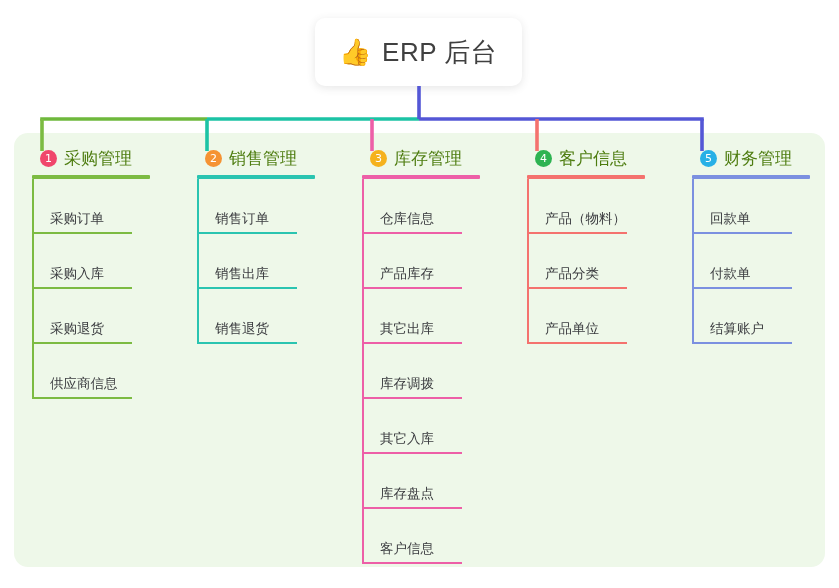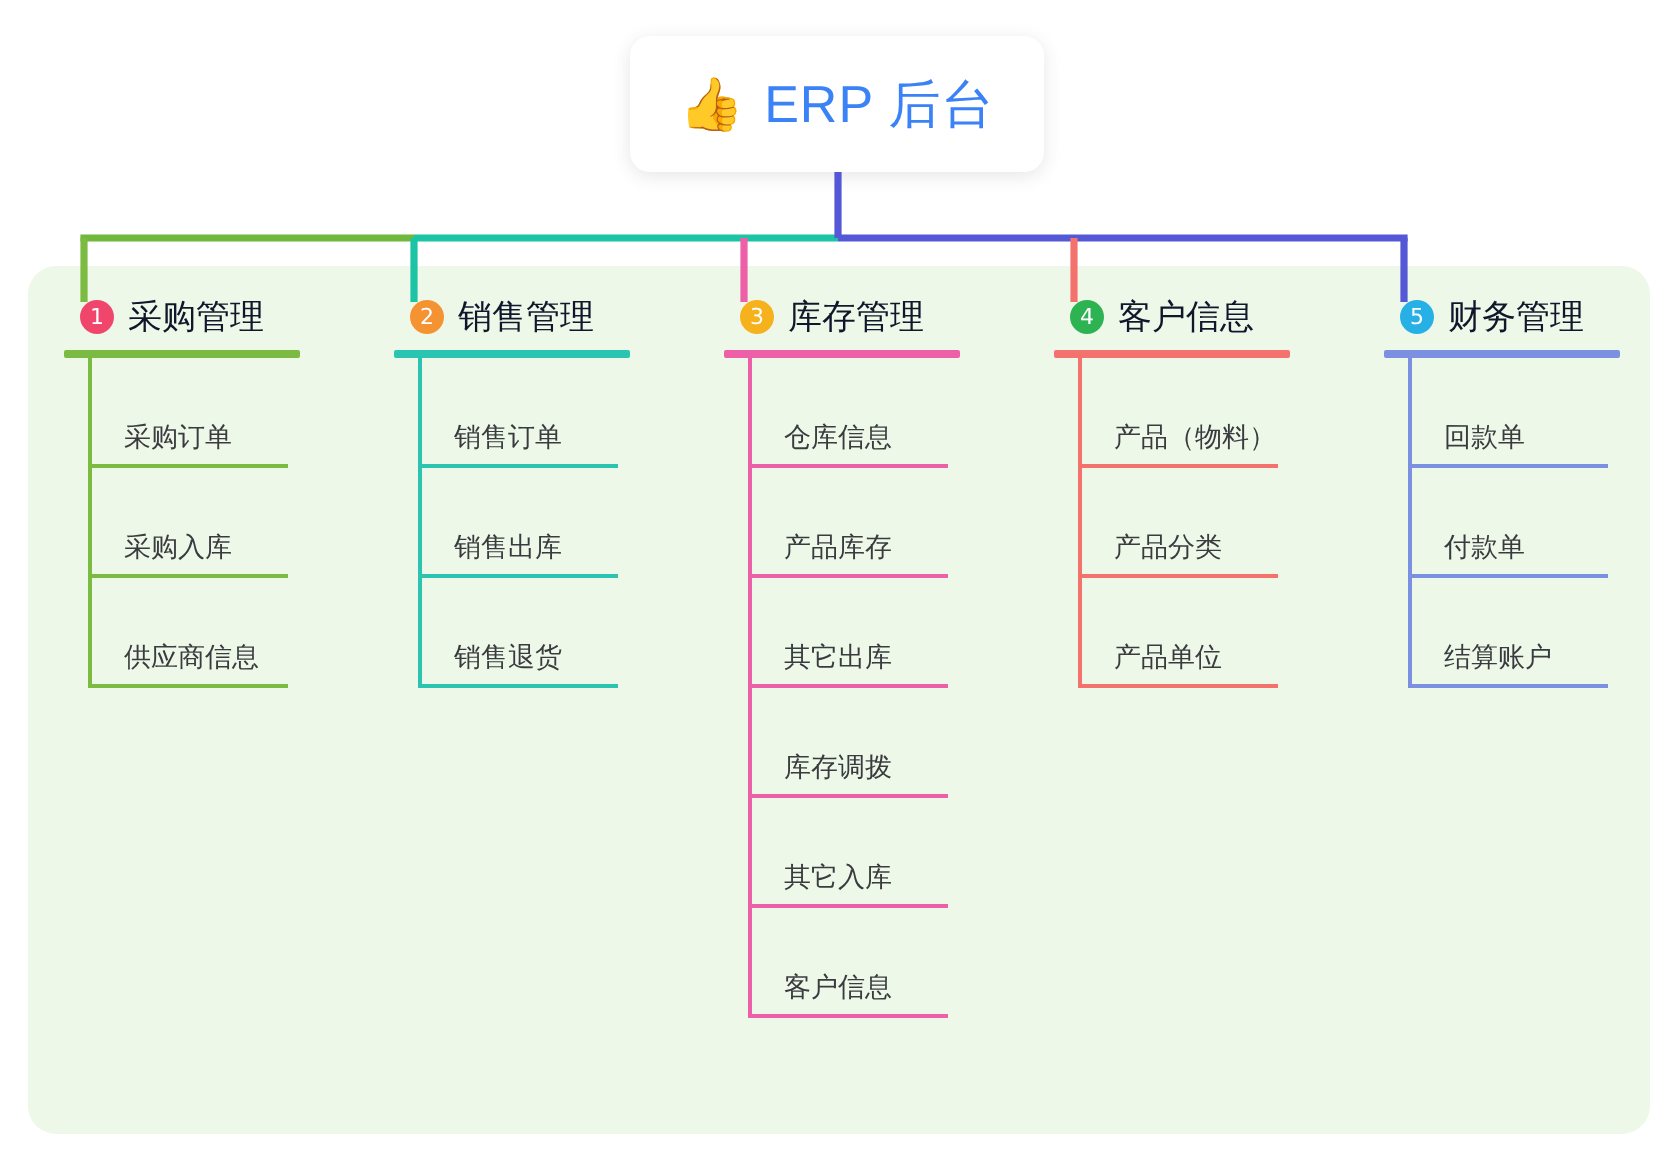--- a/index.html
+++ b/index.html
@@ -47,21 +47,21 @@
     gap: 10px;
     box-sizing: border-box;
   }
   .root-emoji {
     font-size: 26px;
     line-height: 1;
     display: block;
   }
   .root-title {
     font-size: 26px;
-    color: #3b82f6;
+    color: #404040;
     letter-spacing: 0.5px;
     white-space: nowrap;
   }
 
   
   .connectors {
     position: absolute;
     left: 0;
     top: 0;
     width: 839px;
@@ -97,33 +97,33 @@
     border-radius: 50%;
     color: #ffffff;
     font-size: 11px;
     line-height: 17px;
     text-align: center;
     flex: 0 0 auto;
     font-family: "DejaVu Sans", sans-serif;
   }
   .col-title {
     font-size: 17px;
-    color: #0f172a;
+    color: #4d7c0f;
     white-space: nowrap;
   }
   .header-rule {
     height: 4px;
     border-radius: 1px;
     margin-top: 5px;
   }
 
   
   .leaves {
     position: relative;
-    margin-left: 12px;
+    margin-left: 0;
     padding-left: 0;
   }
   .spine {
     position: absolute;
     left: 0;
     top: 0;
     bottom: 0;
     width: 2px;
   }
   .leaf {
@@ -182,20 +182,24 @@
           <div class="spine" style="background: rgb(124, 187, 66);"></div>
           <div class="leaf">
             <span class="leaf-label">采购订单</span>
             <div class="leaf-rule" style="background: rgb(124, 187, 66);"></div>
           </div>
           <div class="leaf">
             <span class="leaf-label">采购入库</span>
             <div class="leaf-rule" style="background: rgb(124, 187, 66);"></div>
           </div>
           <div class="leaf">
+            <span class="leaf-label">采购退货</span>
+            <div class="leaf-rule" style="background: rgb(124, 187, 66);"></div>
+          </div>
+          <div class="leaf">
             <span class="leaf-label">供应商信息</span>
             <div class="leaf-rule" style="background: rgb(124, 187, 66);"></div>
           </div>
         </div>
       </div>
       <div class="column" style="left: 197px;">
         <div class="col-header">
           <span class="badge" style="background: rgb(245, 147, 51);">2</span>
           <span class="col-title">销售管理</span>
         </div>
@@ -238,20 +242,24 @@
           </div>
           <div class="leaf">
             <span class="leaf-label">库存调拨</span>
             <div class="leaf-rule" style="background: rgb(237, 95, 167);"></div>
           </div>
           <div class="leaf">
             <span class="leaf-label">其它入库</span>
             <div class="leaf-rule" style="background: rgb(237, 95, 167);"></div>
           </div>
           <div class="leaf">
+            <span class="leaf-label">库存盘点</span>
+            <div class="leaf-rule" style="background: rgb(237, 95, 167);"></div>
+          </div>
+          <div class="leaf">
             <span class="leaf-label">客户信息</span>
             <div class="leaf-rule" style="background: rgb(237, 95, 167);"></div>
           </div>
         </div>
       </div>
       <div class="column" style="left: 527px;">
         <div class="col-header">
           <span class="badge" style="background: rgb(46, 179, 82);">4</span>
           <span class="col-title">客户信息</span>
         </div>

